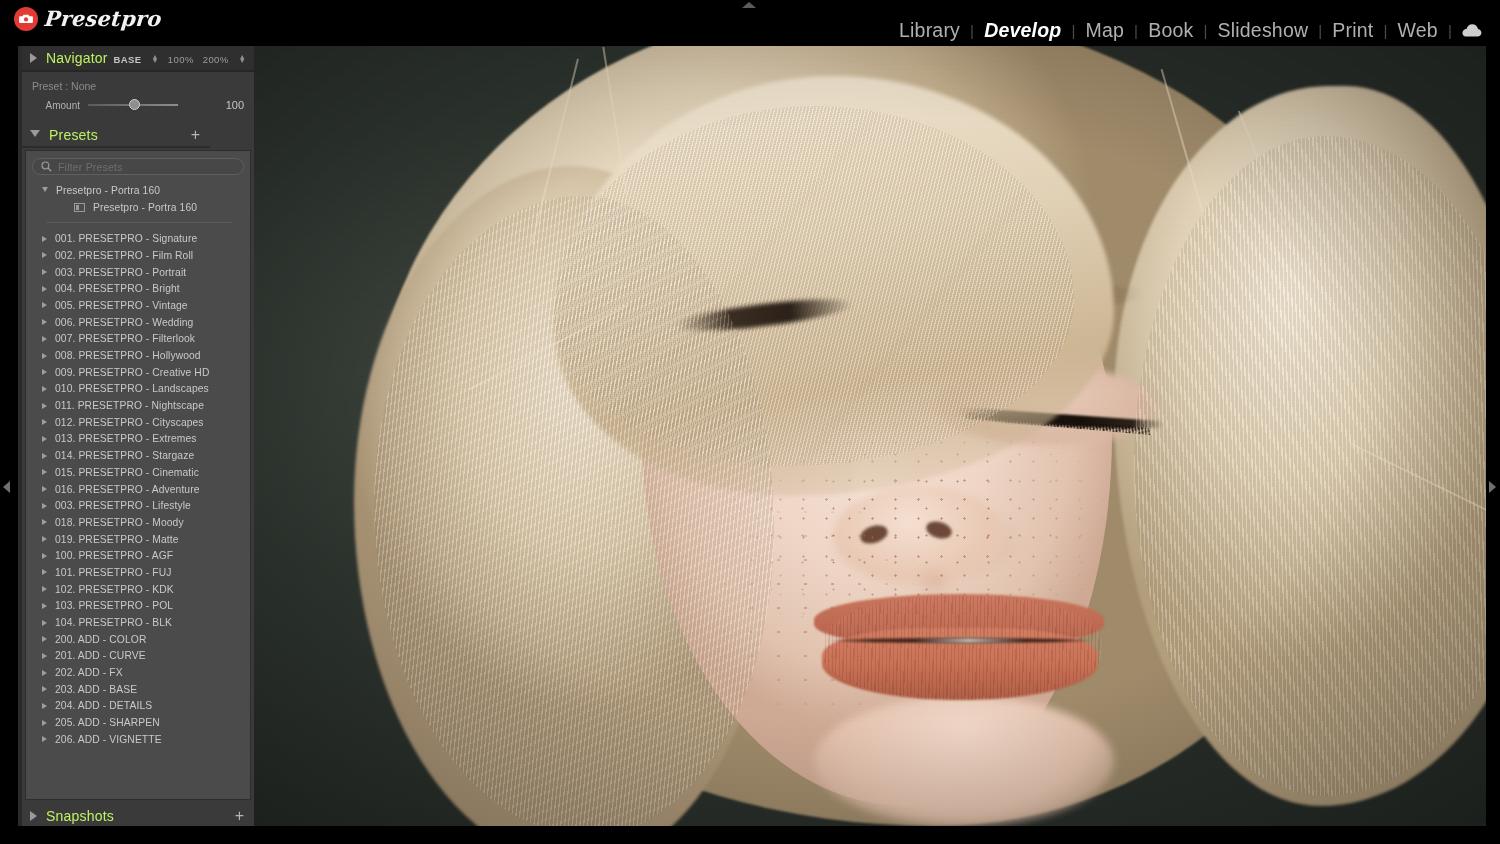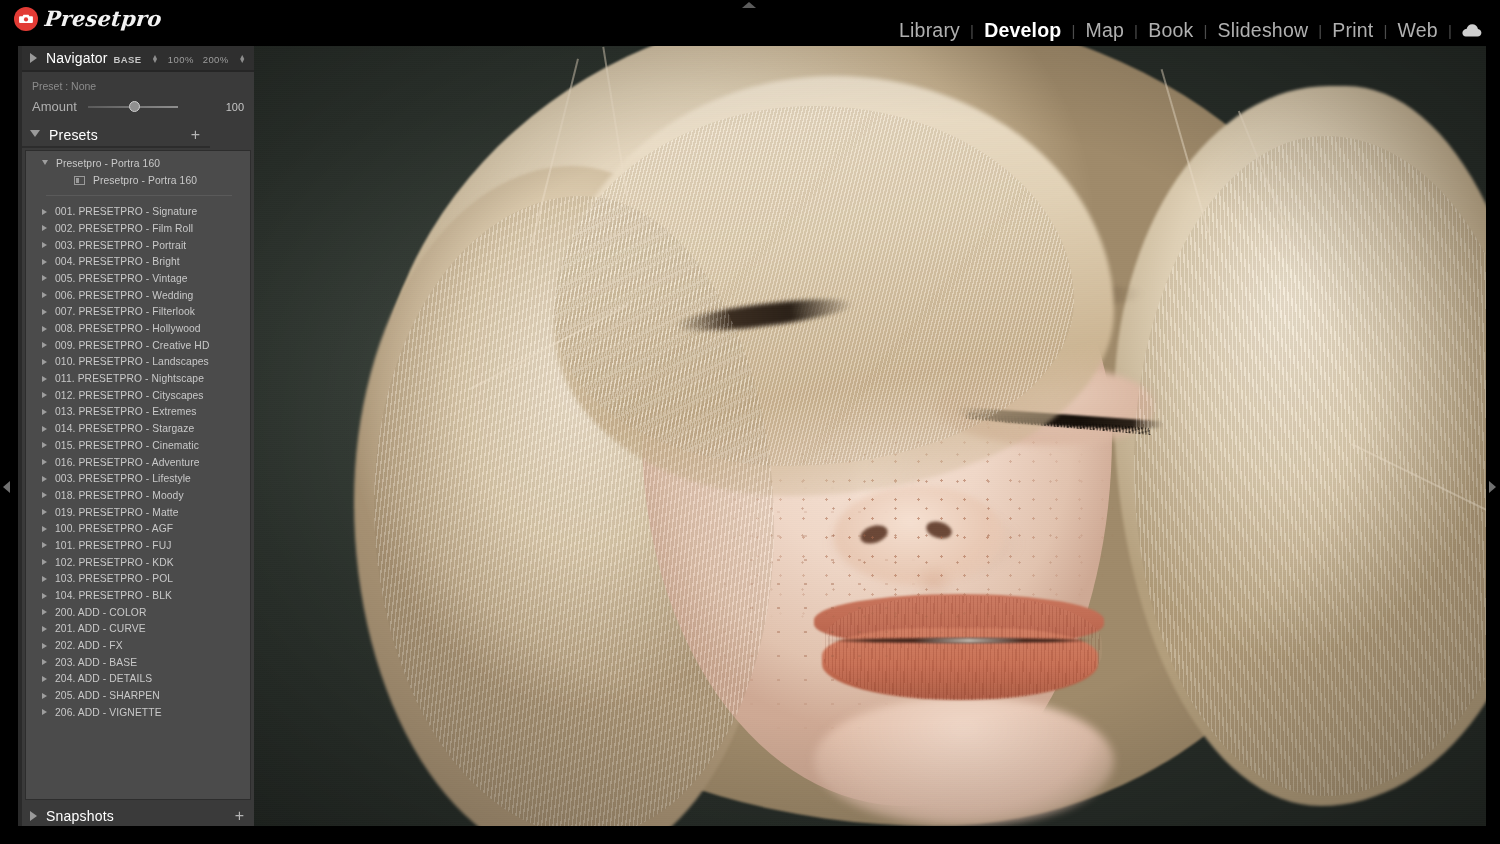--- a/index.html
+++ b/index.html
@@ -33,21 +33,21 @@
     border-left:7px solid transparent; border-right:7px solid transparent;
     border-bottom:6px solid #5c5c5c;
   }
 
   .modules {
     position:absolute; right:12px; top:0; height:60px;
     display:flex; align-items:center; gap:0px;
     font-size:19.5px; color:#b9b9b9; letter-spacing:.2px;
   }
   .modules .mod { padding:0 9px; cursor:pointer; color:#b0b0b0; }
-  .modules .mod.active { color:#ffffff; font-weight:700; }
+  .modules .mod.active { color:#ffffff; font-weight:700;font-style:italic; }
   .modules .sep { color:#4c4c4c; font-size:15px; padding:0 1px; }
   .cloud-ico { padding:0 6px 0 9px; display:flex; align-items:center; }
 
   
   .leftpanel {
     position:absolute; left:22px; top:46px; width:232px; height:780px;
     background:#3a3a3a; z-index:30;
   }
   .panel-edge {
     position:absolute; left:18px; top:46px; width:4px; height:780px;
@@ -76,21 +76,21 @@
   }
   .tri {
     width:0; height:0; margin-right:9px; cursor:pointer;
     border-top:5px solid transparent; border-bottom:5px solid transparent;
     border-left:7px solid #9a9a9a;
   }
   .tri.open {
     border-left:5px solid transparent; border-right:5px solid transparent;
     border-top:7px solid #9a9a9a; margin-top:2px;
   }
-  .sec-title { font-size:14px; color:#ffffff; letter-spacing:.2px; flex:1; }
+  .sec-title { font-size:14px; color:#bef264; letter-spacing:.2px; flex:1; }
   .sec-plus { color:#b5b5b5; font-size:16px; line-height:1; cursor:pointer; }
   .sec-x { color:#b5b5b5; font-size:14px; line-height:1; cursor:pointer; }
 
   
   .nav-head {
     position:absolute; left:0; top:0; width:232px; height:26px;
     background:#2f2f2f; display:flex; align-items:center; padding-left:8px;
     border-bottom:2px solid #262626;
   }
   .nav-zoom {
@@ -102,21 +102,21 @@
   .nav-zoom .zl.b { font-weight:700; color:#c5c5c5; }
   .updown { display:inline-flex; flex-direction:column; line-height:4px; font-size:7px; color:#8d8d8d; margin-left:1px; }
 
   
   .amount-box {
     position:absolute; left:0; top:28px; width:232px; height:48px;
     background:#3a3a3a; padding:6px 10px 0 10px;
   }
   .preset-none { font-size:10.5px; color:#8c8c8c; margin-bottom:7px; }
   .amount-row { display:flex; align-items:center; gap:8px; }
-  .amount-lbl { font-size:13px; color:#b0b0b0; width:48px; }
+  .amount-lbl { font-size:10px; color:#b0b0b0; width:48px;text-align:right; }
   .slider { position:relative; flex:1; height:12px; }
   .slider .track {
     position:absolute; left:0; right:0; top:5px; height:2px;
     background:linear-gradient(to right,#5a5a5a,#8e8e8e);
   }
   .slider .knob {
     position:absolute; left:46%; top:0px; width:11px; height:11px;
     border-radius:50%; background:#8f8f8f; border:1px solid #cfcfcf;
     cursor:pointer;
   }
@@ -509,20 +509,31 @@
 
     <div class="presets-head">
       <div class="sec-head">
         <span class="tri open"></span>
         <span class="sec-title">Presets</span>
         <span class="sec-plus">+</span>
       </div>
     </div>
 
     <div class="presets-body">
+      <div class="filter-wrap">
+        <div class="filter-box">
+          <span>
+            <svg width="11" height="11" viewBox="0 0 11 11" aria-hidden="true">
+              <circle cx="4.4" cy="4.4" r="3.4" fill="none" stroke="#9a9a9a" stroke-width="1.2"></circle>
+              <line x1="7" y1="7" x2="10.2" y2="10.2" stroke="#9a9a9a" stroke-width="1.4"></line>
+            </svg>
+          </span>
+          <span class="ph">Filter Presets</span>
+        </div>
+      </div>
 
       <div class="plist" id="preset-list">
 
         <div class="prow group">
           <span class="ptri open"></span>
           <span>Presetpro - Portra 160</span>
         </div>
         <div class="prow child">
           <span class="child-ico"></span>
           <span>Presetpro - Portra 160</span>

